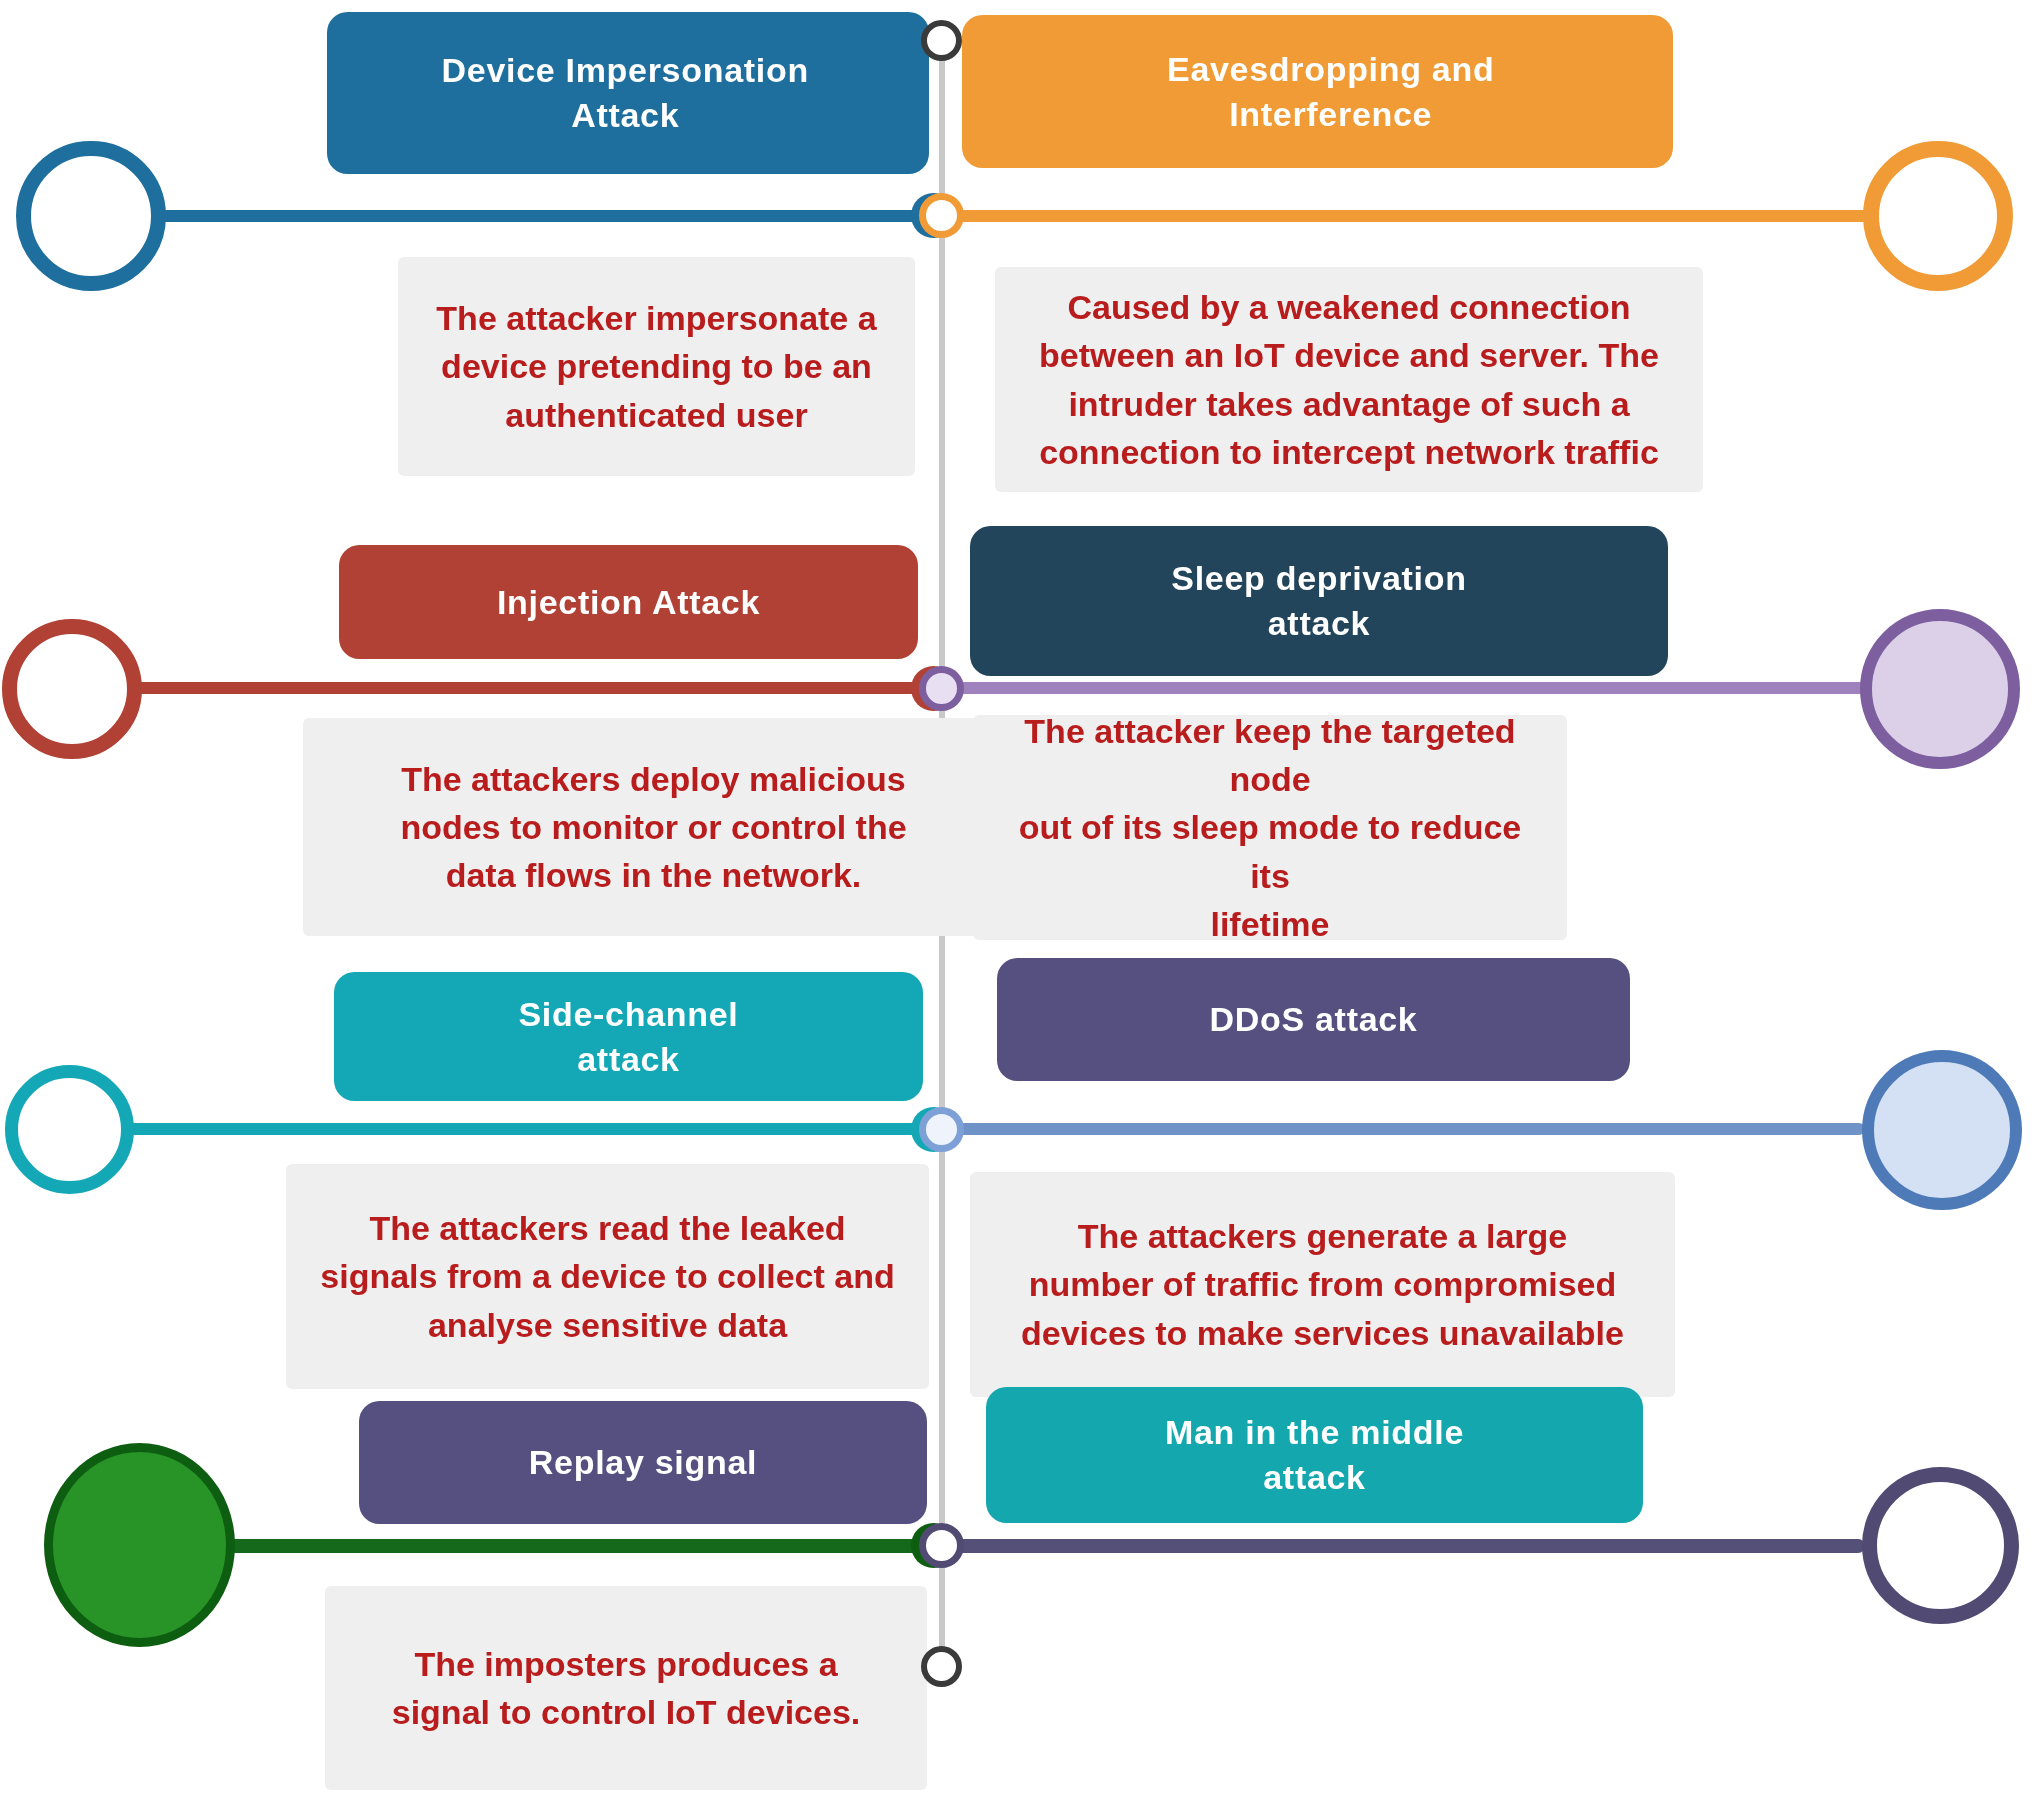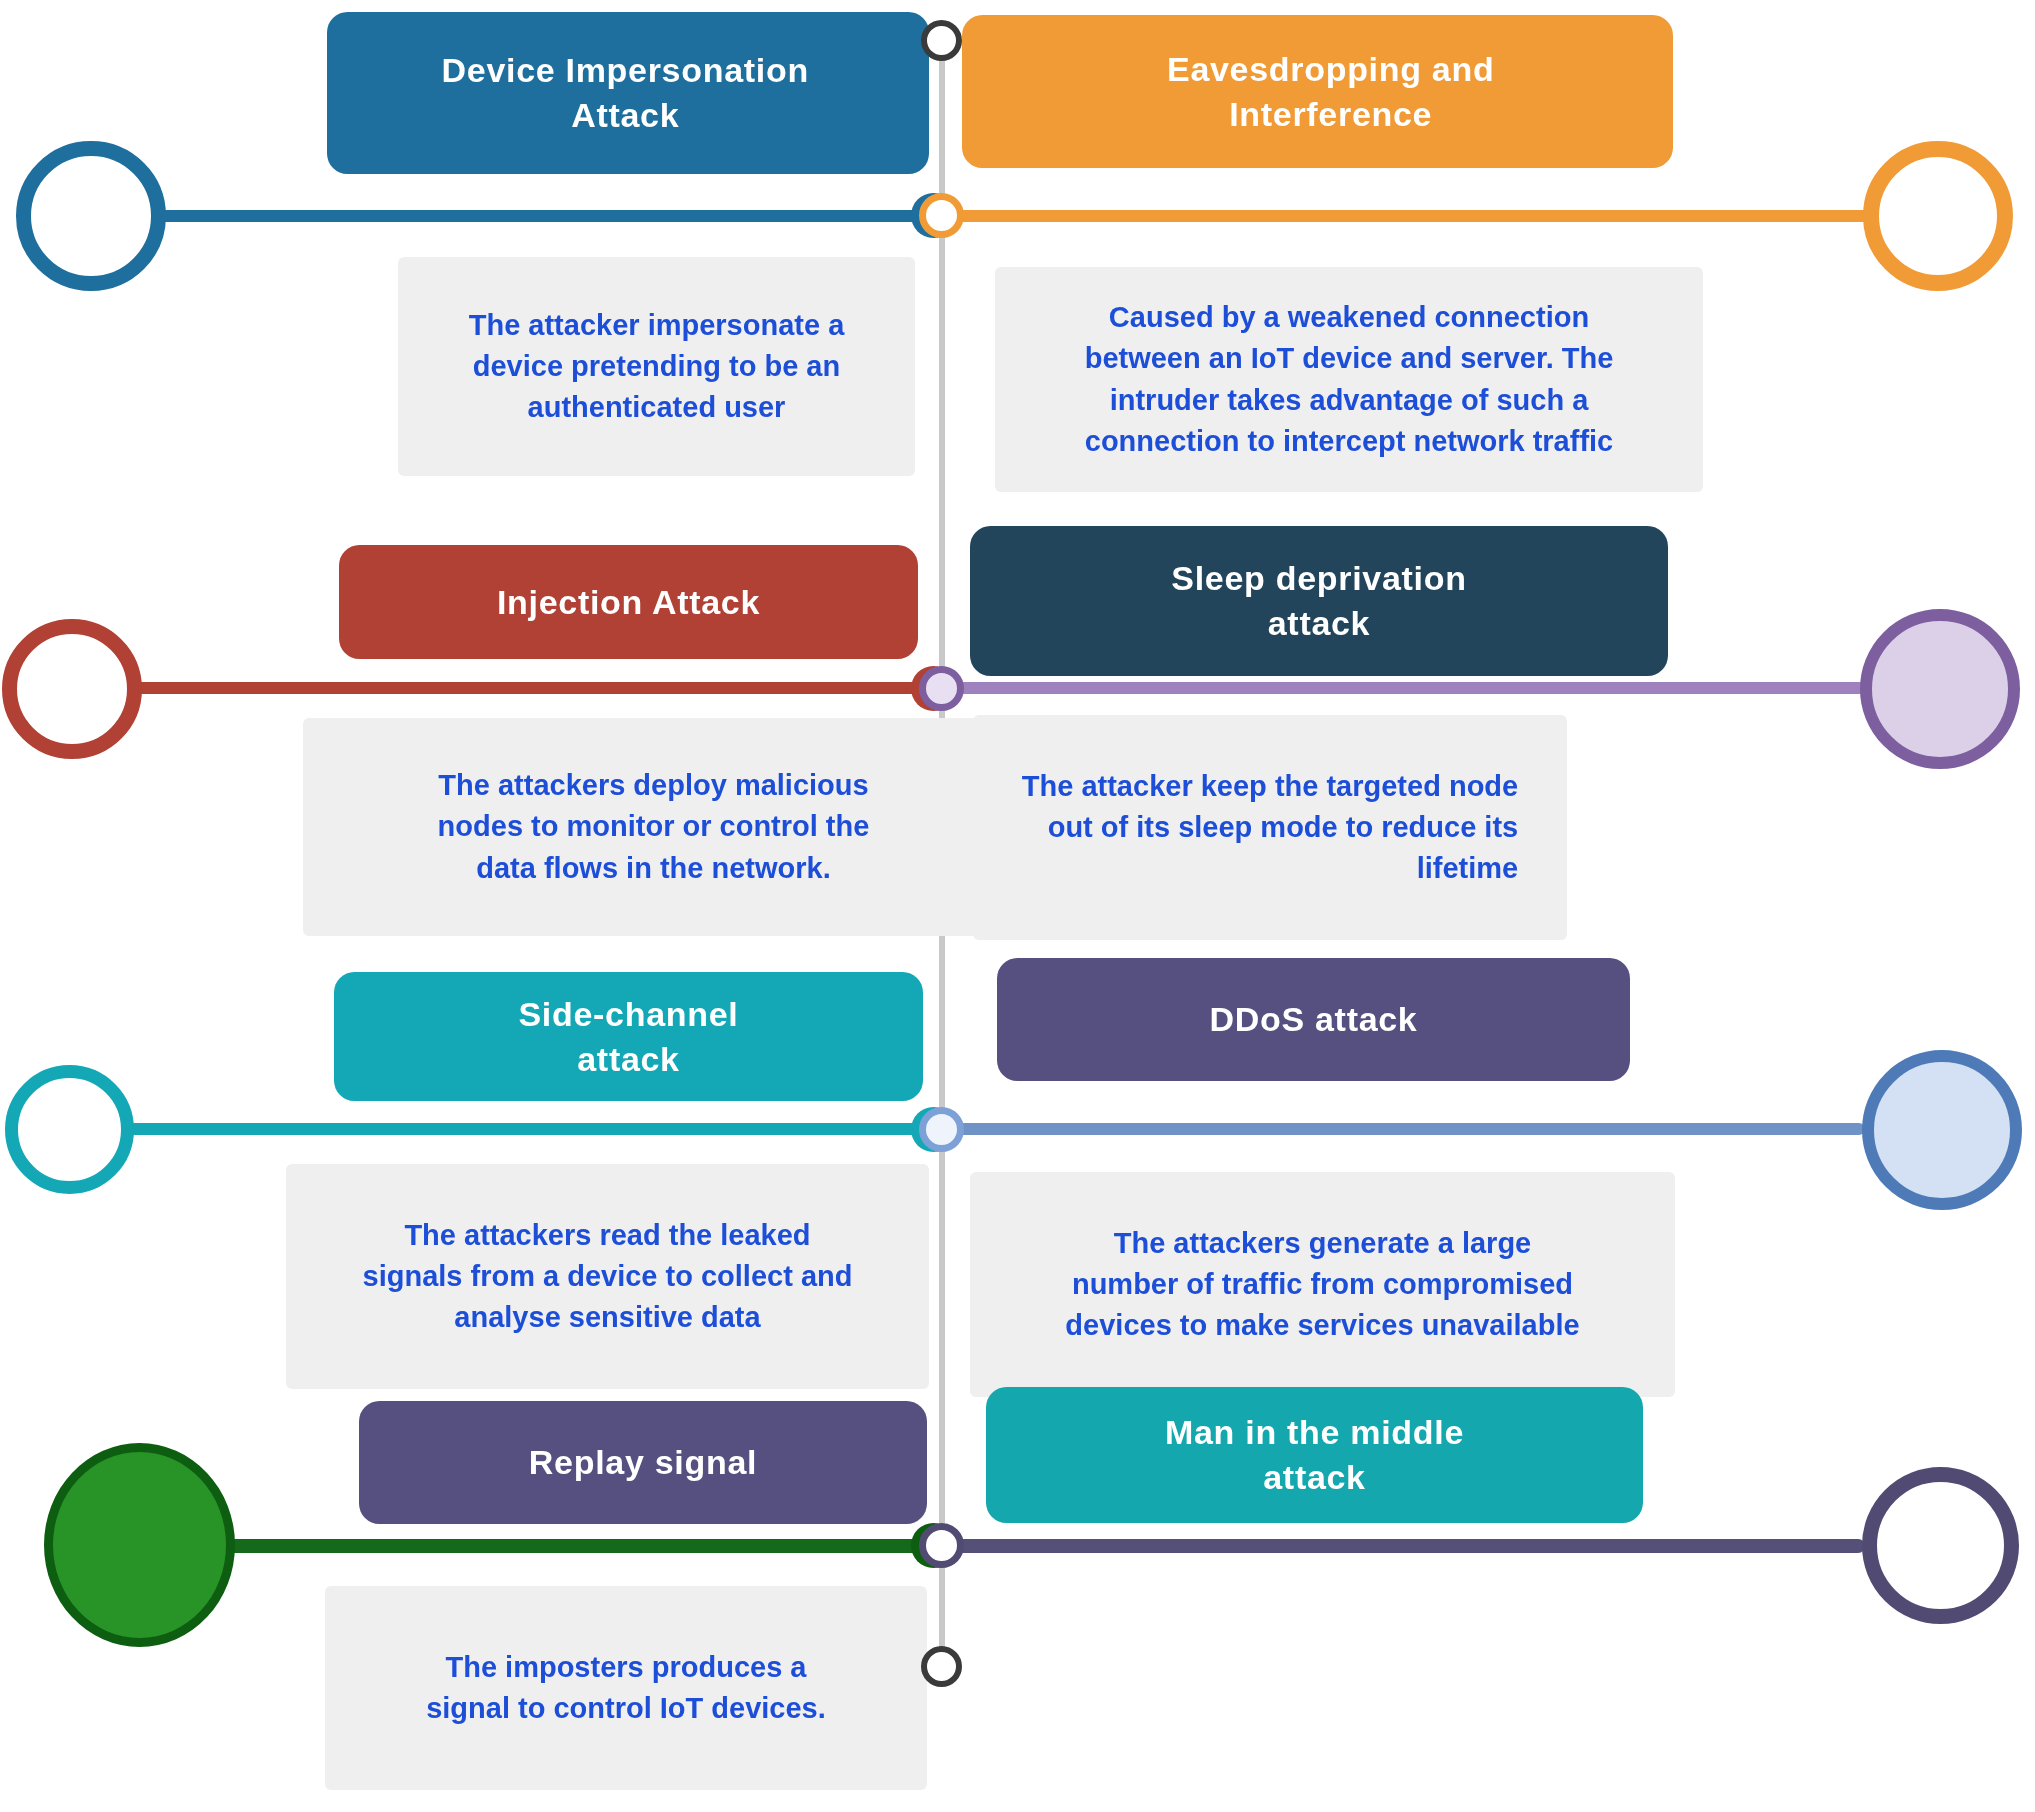--- a/index.html
+++ b/index.html
@@ -26,21 +26,21 @@
     border-radius:20.4px;
     display:flex;align-items:center;justify-content:center;
     color:#ffffff;font-weight:bold;font-size:34px;line-height:1.32;
     letter-spacing:0.7px;text-align:center;white-space:pre-line;
     box-sizing:border-box;padding:6.8px 13.6px;
   }
   .desc{
     position:absolute;z-index:3;
     border-radius:6px;
     display:flex;align-items:center;justify-content:center;
-    color:#1d4ed8;font-weight:bold;font-size:29px;line-height:1.42;
+    color:#b91c1c;font-weight:bold;font-size:34px;line-height:1.42;
     text-align:center;white-space:pre-line;
     box-sizing:border-box;padding:20.4px 24.5px;
   }
   .junction{
     position:absolute;z-index:5;width:45px;height:45px;
     border-radius:50%;border:7.5px solid #000;box-sizing:border-box;
   }
   .crescent{
     position:absolute;z-index:4;width:45px;height:45px;border-radius:50%;
   }
@@ -84,21 +84,21 @@
   <div class="node-circle" style="left: 2px; top: 619px; width: 140px; height: 140px; border-width: 15px; border-color: rgb(176, 65, 52); background: rgb(255, 255, 255);"></div>
   <div class="hdr" style="left: 339px; top: 545px; width: 579px; height: 114px; background: rgb(176, 65, 52);">Injection Attack</div>
   <div class="desc" style="left: 303px; top: 718px; width: 701px; height: 218px; background: rgb(239, 239, 239);">The attackers deploy malicious
 nodes to monitor or control the
 data flows in the network.</div>
 
   <div class="hline" style="left: 946px; top: 682px; width: 922px; height: 12.3px; background: rgb(158, 129, 189);"></div>
   <div class="node-circle" style="left: 1860px; top: 609px; width: 160px; height: 160px; border-width: 12.3px; border-color: rgb(125, 95, 160); background: rgb(220, 208, 232);"></div>
   <div class="hdr" style="left: 970px; top: 526px; width: 698px; height: 150px; background: rgb(35, 69, 92);">Sleep deprivation
 attack</div>
-  <div class="desc" style="left: 973px; top: 715px; width: 594px; height: 225px; background: rgb(239, 239, 239); text-align: right;">The attacker keep the targeted node
+  <div class="desc" style="left: 973px; top: 715px; width: 594px; height: 225px; background: rgb(239, 239, 239);">The attacker keep the targeted node
 out of its sleep mode to reduce its
 lifetime</div>
 
   <div class="crescent" style="left: 911px; top: 666px; background: rgb(176, 65, 52);"></div>
   <div class="junction" style="left: 919px; top: 666px; border-color: rgb(125, 95, 160); background: rgb(233, 223, 242);"></div>
 
   <div class="hline" style="left: 65px; top: 1123px; width: 875px; height: 12.3px; background: rgb(20, 168, 182);"></div>
   <div class="node-circle" style="left: 5.4px; top: 1065px; width: 129px; height: 129px; border-width: 13.6px; border-color: rgb(20, 168, 182); background: rgb(255, 255, 255);"></div>
   <div class="hdr" style="left: 334px; top: 972px; width: 589px; height: 129px; background: rgb(20, 168, 182);">Side-channel
 attack</div>

